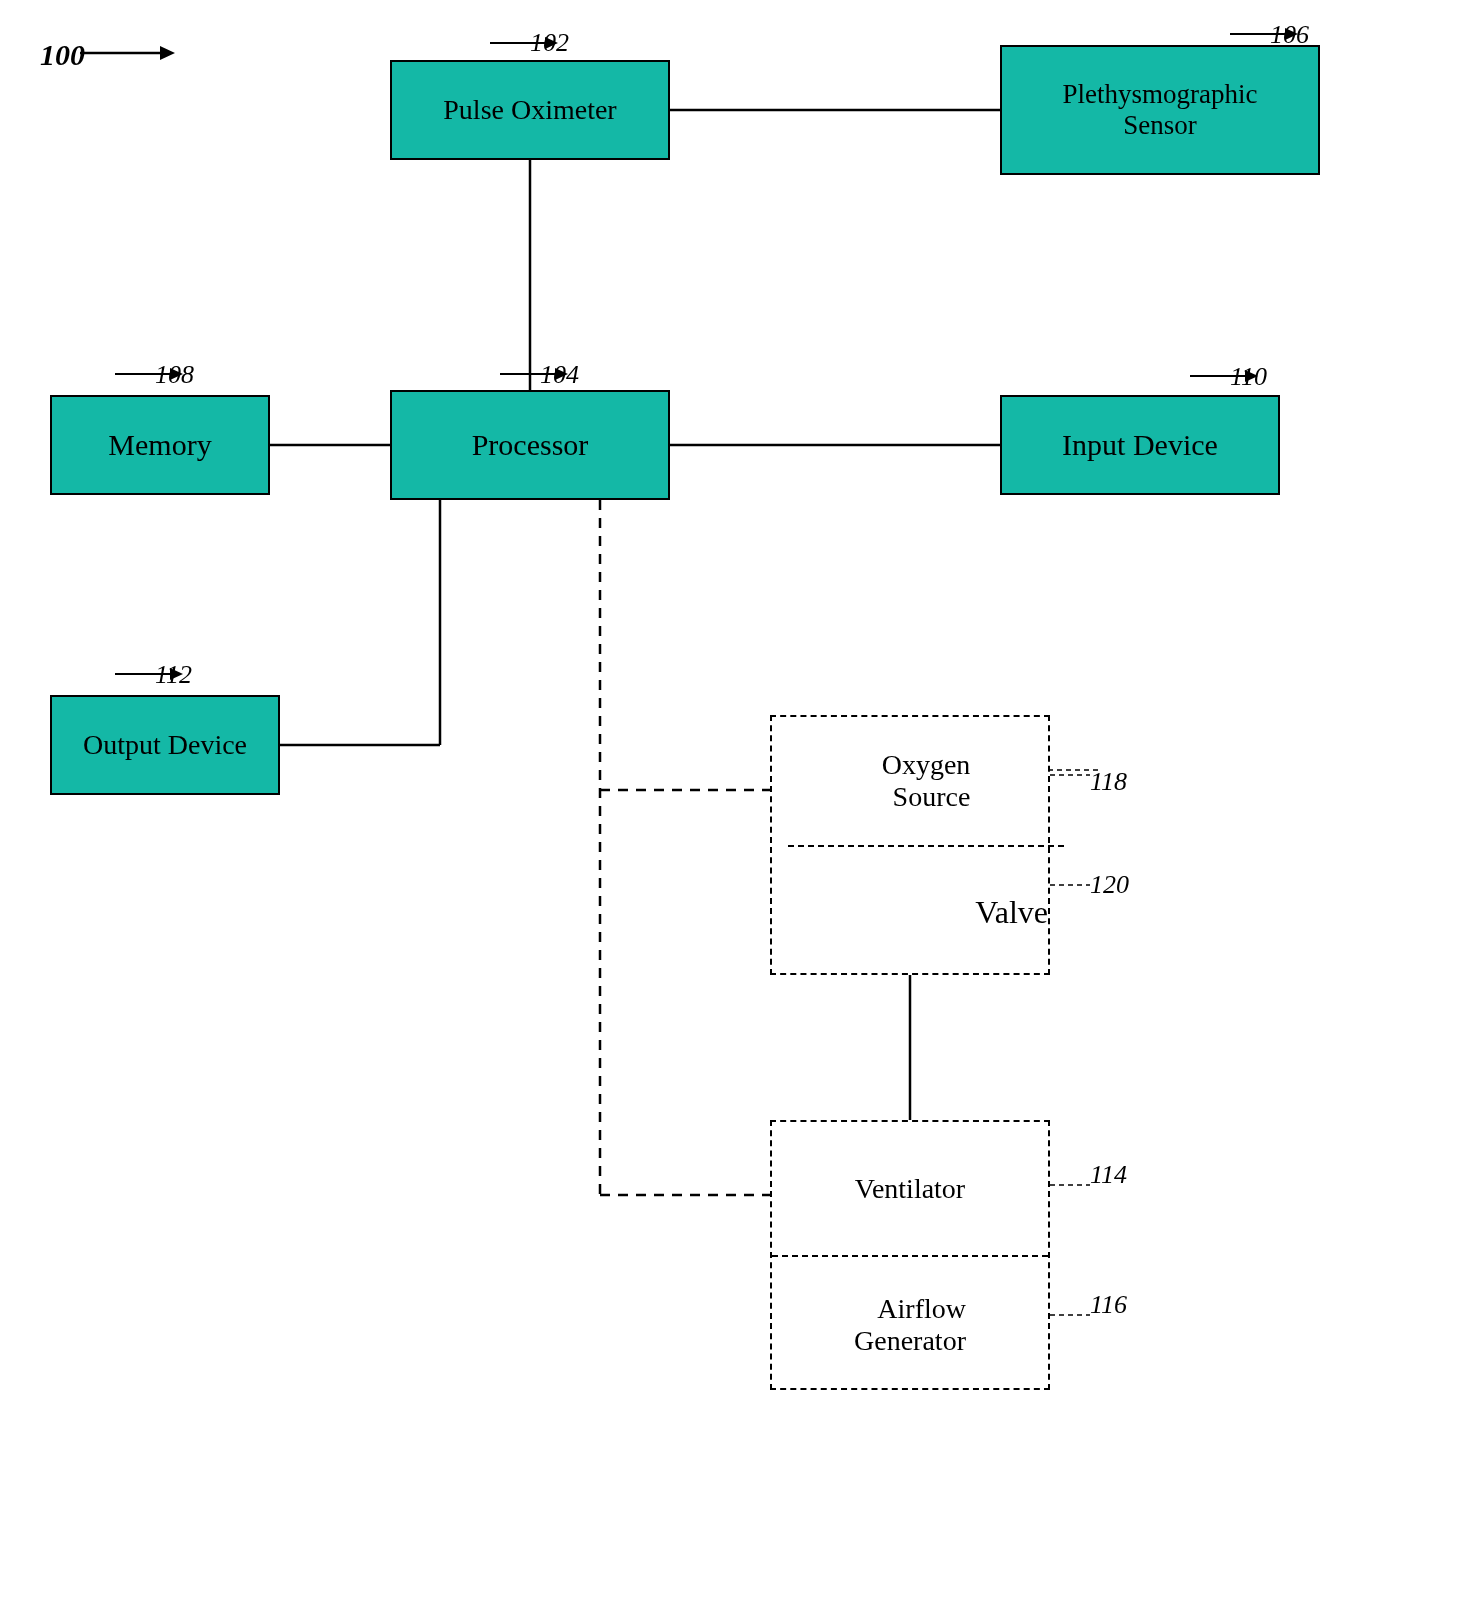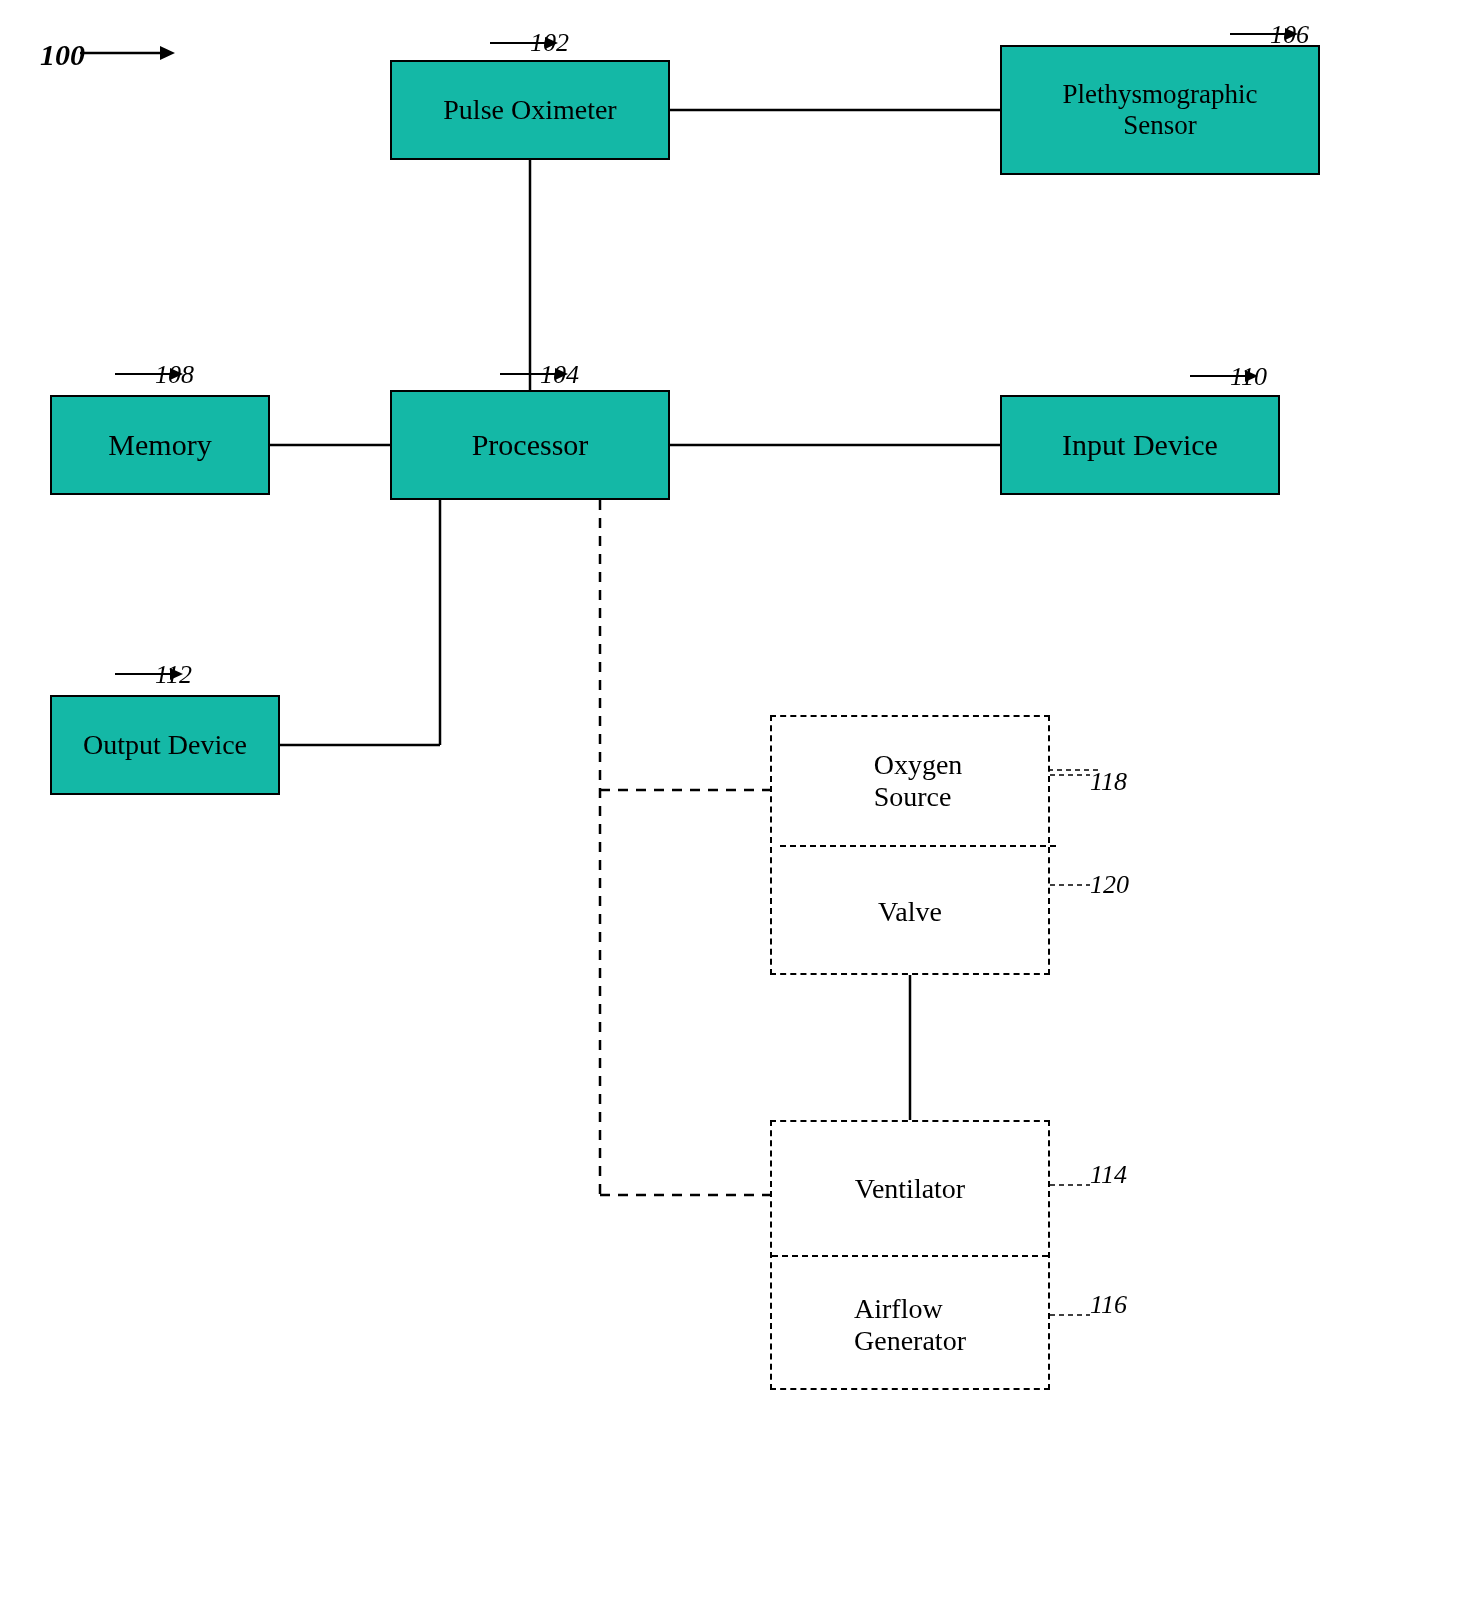--- a/index.html
+++ b/index.html
@@ -149,26 +149,26 @@
   <div class="ref-number" style="left:155px; top:660px;">
     <span>112</span>
   </div>
   <svg style="position:absolute;top:660px;left:115px;width:80px;height:28px;overflow:visible;">
     <line x1="0" y1="14" x2="55" y2="14" stroke="#000" stroke-width="2"></line>
     <polygon points="55,8 68,14 55,20" fill="#000"></polygon>
   </svg>
 
   <div style="position:absolute; left:770px; top:715px; width:280px; height:260px; border:2.5px dashed #000; background:#fff;">
 
-    <div style="position:absolute; left:8px; top:0; width:100%; height:130px; border-bottom:2.5px dashed #000; display:flex; align-items:center; justify-content:center; font-size:28px; text-align:left;">
+    <div style="position:absolute; left:16px; top:0; width:100%; height:130px; border-bottom:2.5px dashed #000; display:flex; align-items:center; justify-content:center; font-size:28px; text-align:right;">
       <span style="white-space:pre-line;">Oxygen
 Source</span>
     </div>
 
-    <div style="position:absolute; left:0; top:130px; width:100%; height:130px; display:flex; align-items:center; justify-content:center; font-size:28px;">
+    <div style="position:absolute; left:0; top:130px; width:100%; height:130px; display:flex; align-items:center; justify-content:flex-end; font-size:32px;">
       <span>Valve</span>
     </div>
   </div>
 
   <div class="ref-number" style="left:1090px; top:748px;margin-top:19px;">
     <span>118</span>
   </div>
   <svg style="position:absolute;top:760px;left:1048px;width:90px;height:20px;overflow:visible;">
     <line x1="0" y1="10" x2="0" y2="10" stroke="none"></line>
 
@@ -178,21 +178,21 @@
   <div class="ref-number" style="left:1090px; top:870px;">
     <span>120</span>
   </div>
 
   <div style="position:absolute; left:770px; top:1120px; width:280px; height:270px; border:2.5px dashed #000; background:#fff;">
 
     <div style="position:absolute; left:0; top:0; width:100%; height:135px; border-bottom:2.5px dashed #000; display:flex; align-items:center; justify-content:center; font-size:28px; text-align:right;">
       <span>Ventilator</span>
     </div>
 
-    <div style="position:absolute; left:0; top:135px; width:100%; height:135px; display:flex; align-items:center; justify-content:center; font-size:28px; text-align:left;">
+    <div style="position:absolute; left:0; top:135px; width:100%; height:135px; display:flex; align-items:center; justify-content:center; font-size:28px; text-align:right;">
       <span style="white-space:pre-line;">Airflow
 Generator</span>
     </div>
   </div>
 
   <div class="ref-number" style="left:1090px; top:1160px;">
     <span>114</span>
   </div>
 
   <div class="ref-number" style="left:1090px; top:1290px;">

